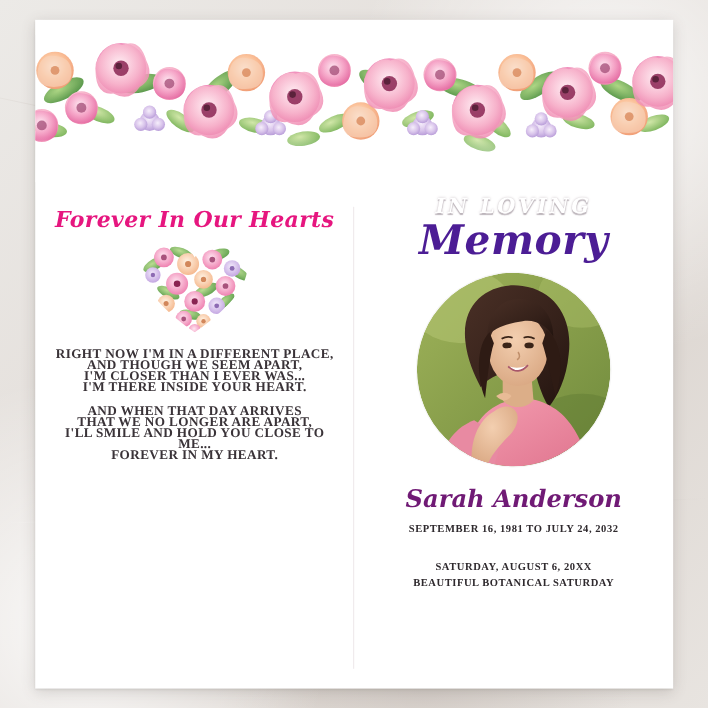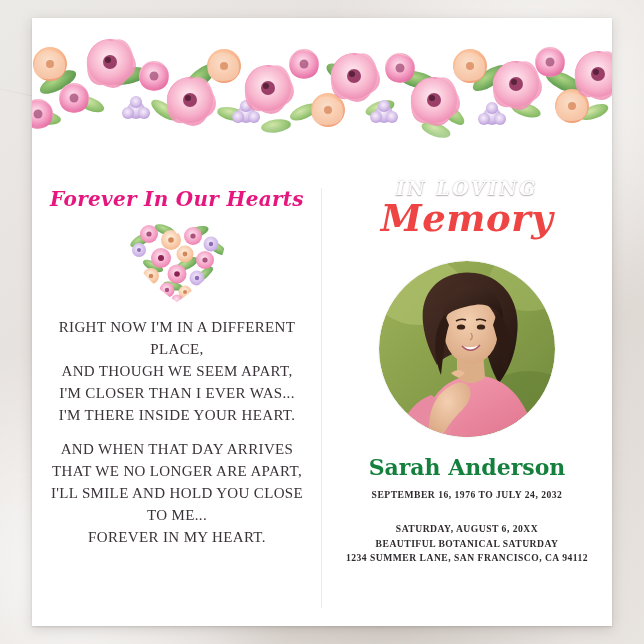--- a/index.html
+++ b/index.html
@@ -105,24 +105,25 @@
   }
 
   .heart-wrap {
     margin: 4px auto 10px auto;
     width: 104px;
     height: 92px;
   }
 
   .poem {
     font-family: "Liberation Serif", serif;
-    font-size: 15px;
-    line-height: 22px;
+    font-size: 12px;
+    line-height: 10px;
     color: #3a3338;
     letter-spacing: 0.35px;
+    font-weight: bold;
   }
   .poem p {
     margin: 0 0 12px 0;
   }
   .poem p:last-child { margin-bottom: 1px; }
 
   
   .inloving {
     font-family: "DejaVu Serif", serif;
     font-style: italic;
@@ -131,42 +132,43 @@
     font-size: 19px;
     letter-spacing: 2.5px;
     text-shadow: 0 0 2px rgba(190,180,185,0.9), 0 1px 1px rgba(160,150,158,0.7);
     margin: 8px 0 0 0;
     line-height: 1.1;
   }
   .memory {
     font-family: "DejaVu Serif", serif;
     font-style: italic;
     font-weight: bold;
-    color: #ef4444;
+    color: #4c1d95;
     font-size: 37px;
     letter-spacing: 0.5px;
     line-height: 1.0;
-    margin: 1px 0 24px 0;
+    margin: 1px 0 11px 0;
   }
 
   .photo-frame {
     width: 176px;
     height: 176px;
     margin: 0 auto;
     border-radius: 50%;
     overflow: hidden;
     position: relative;
     box-shadow: 0 0 0 1px rgba(0,0,0,0.04);
   }
   .photo-frame svg { display:block; }
 
   .person-name {
     font-family: "DejaVu Serif", serif;
-    font-weight: bold;
-    color: #15803d;
+    font-style: italic;
+    font-weight: bold;
+    color: #701a75;
     font-size: 22px;
     margin: 18px 0 10px 0;
     line-height: 1.1;
   }
   .dates {
     font-family: "Liberation Serif", serif;
     font-weight: bold;
     font-size: 9.6px;
     letter-spacing: 0.5px;
     color: #2f2a2e;
@@ -456,23 +458,22 @@
             <path d="M92,72 q3,5 -1,7" stroke="#c08f6b" stroke-width="1.4" fill="none"></path>
             <path d="M83,85 q9,8 18,-1 q-9,4 -18,1 Z" fill="#ffffff"></path>
             <path d="M83,85 q9,9 18,-1" stroke="#a8576a" stroke-width="1.6" fill="none"></path>
 
             <path d="M72,112 q8,-6 14,0 q-6,8 -14,0 Z" fill="#e8bb96"></path>
           </g>
         </svg>
       </div>
 
       <div class="person-name">Sarah Anderson</div>
-      <div class="dates">SEPTEMBER 16, 1976 TO JULY 24, 2032</div>
+      <div class="dates">SEPTEMBER 16, 1981 TO JULY 24, 2032</div>
 
       <div class="service">
         <div>SATURDAY, AUGUST 6, 20XX</div>
         <div>BEAUTIFUL BOTANICAL SATURDAY</div>
-        <div>1234 SUMMER LANE, SAN FRANCISCO, CA 94112</div>
       </div>
     </div>
 
   </div>
 </div>
 
 </body></html>

